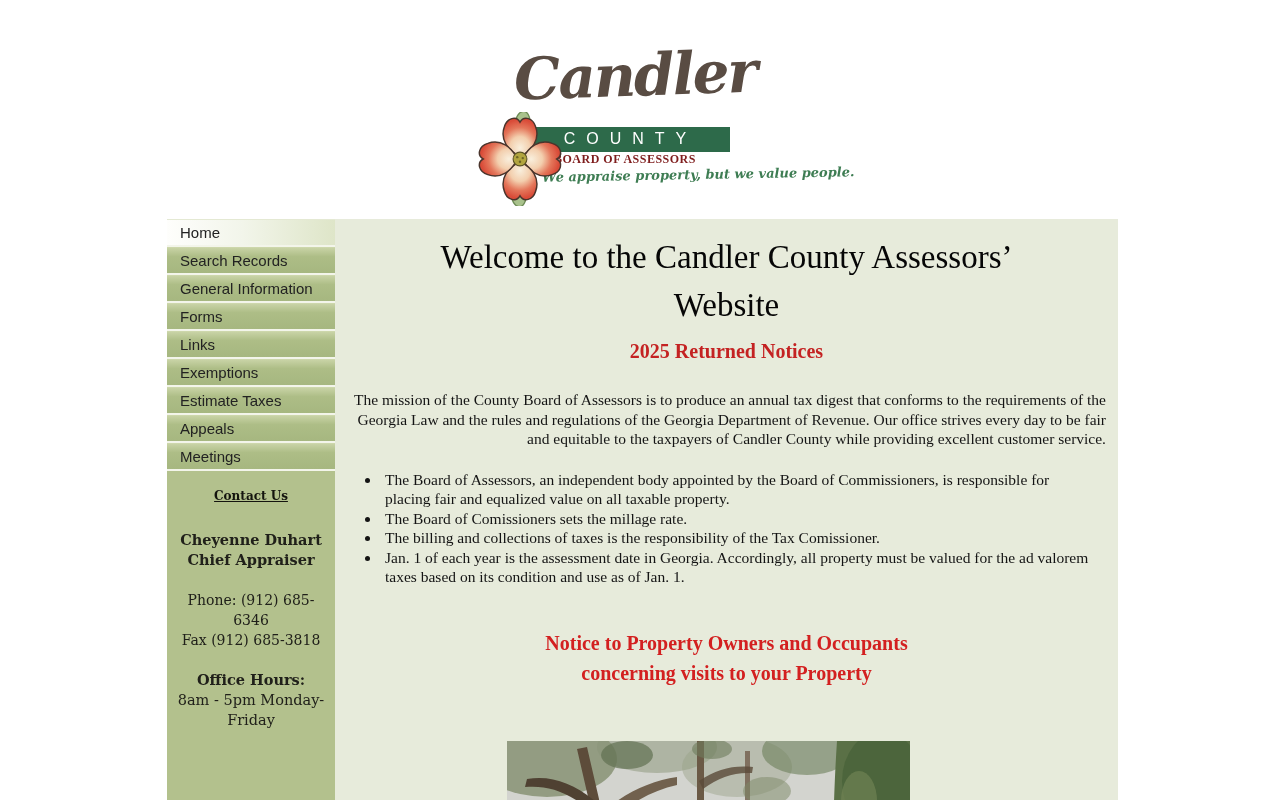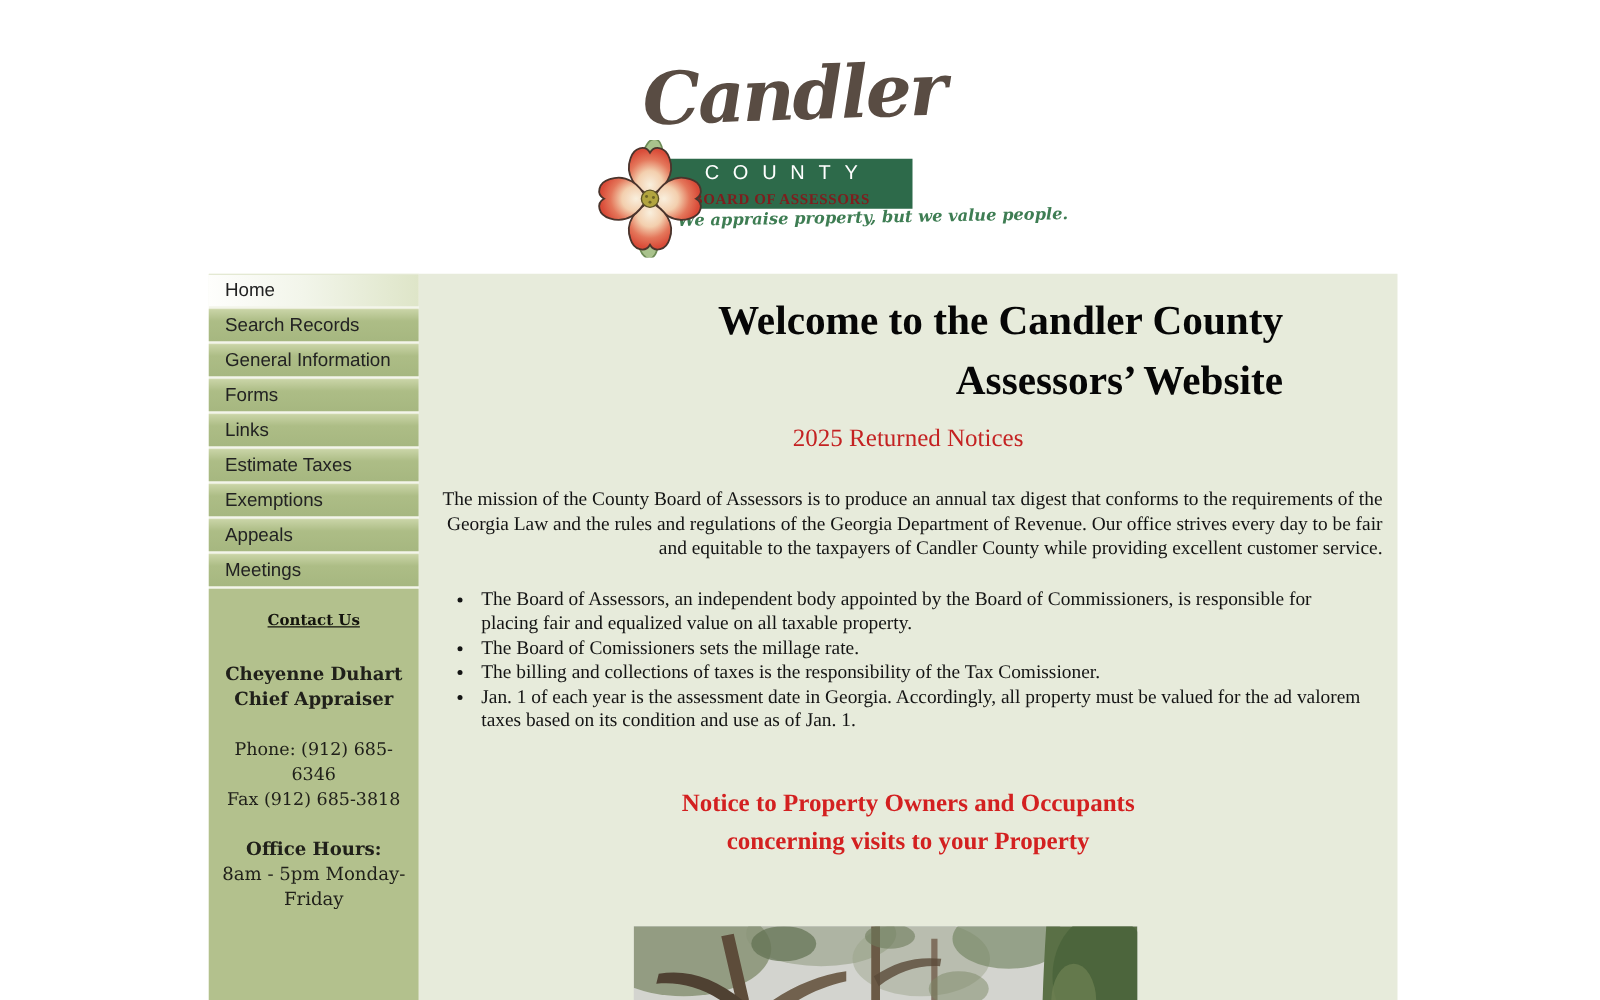--- a/index.html
+++ b/index.html
@@ -11,21 +11,21 @@
 
   
   .logo { position:absolute; left:478px; top:56px; width:262px; height:150px; }
   .logo-candler {
     position:absolute; left:36px; top:-14px; width:220px;
     font-family:"DejaVu Serif", serif; font-style:italic; font-weight:bold;
     font-size:58px; color:#594c43; letter-spacing:-2px; transform:rotate(-2deg);
     white-space:nowrap;
   }
   .logo-banner {
-    position:absolute; left:42px; top:71px; width:210px; height:40px;
+    position:absolute; left:42px; top:71px; width:210px; height:25px;
     background:#2d6a4a; color:#ffffff; text-align:center;
     font-size:16px; line-height:24px; letter-spacing:11px; text-indent:11px;
     font-family:"Liberation Sans", sans-serif;
   }
   .logo-board {
     position:absolute; left:42px; top:96px; width:210px; text-align:center;
     font-family:"Liberation Serif", serif; font-weight:bold; font-size:12px;
     letter-spacing:0.5px; color:#7f1d1d; white-space:nowrap;
   }
   .logo-tagline {
@@ -60,25 +60,25 @@
   }
   .contact-group { margin-bottom:20px; line-height:20px; }
   .contact-bold { font-weight:bold; }
 
   
   .main {
     position:absolute; left:335px; top:219px; width:783px; height:581px;
     background:#e7ebdb; font-family:"Liberation Serif", serif; color:#141414;
   }
   .page-title {
-    margin:14px auto 4px auto; max-width:600px; text-align:right;
-    font-size:33px; font-weight:bold; line-height:48px; color:#060606;
+    margin:14px auto 4px auto; max-width:600px; text-align:center;
+    font-size:33px; font-weight:normal; line-height:48px; color:#060606;
   }
   .returned-link {
-    margin-top:11px; text-align:center; font-size:20px; font-weight:normal;
+    margin-top:11px; text-align:center; font-size:20px; font-weight:bold;
     color:#c42222; cursor:pointer;
   }
   .mission {
     margin:27px 12px 0 12px; text-align:right; font-size:15.5px;
     line-height:19.5px;
   }
   ul.points {
     margin:21px 26px 0 26px; padding-left:20px; font-size:15.5px;
     line-height:19.5px;
   }
@@ -133,22 +133,22 @@
     <circle cx="50" cy="53" r="1.3" fill="#6d6424"></circle>
   </svg>
 </div>
 
 <div class="sidebar">
   <div class="nav-item active">Home</div>
   <div class="nav-item">Search Records</div>
   <div class="nav-item">General Information</div>
   <div class="nav-item">Forms</div>
   <div class="nav-item">Links</div>
+  <div class="nav-item">Exemptions</div>
   <div class="nav-item">Estimate Taxes</div>
-  <div class="nav-item">Exemptions</div>
   <div class="nav-item">Appeals</div>
   <div class="nav-item">Meetings</div>
 
   <div class="contact">
     <span class="contact-heading">Contact Us</span>
     <div class="contact-group contact-bold">
       <div>Cheyenne Duhart</div>
       <div>Chief Appraiser</div>
     </div>
     <div class="contact-group" style="font-size:14px;">

